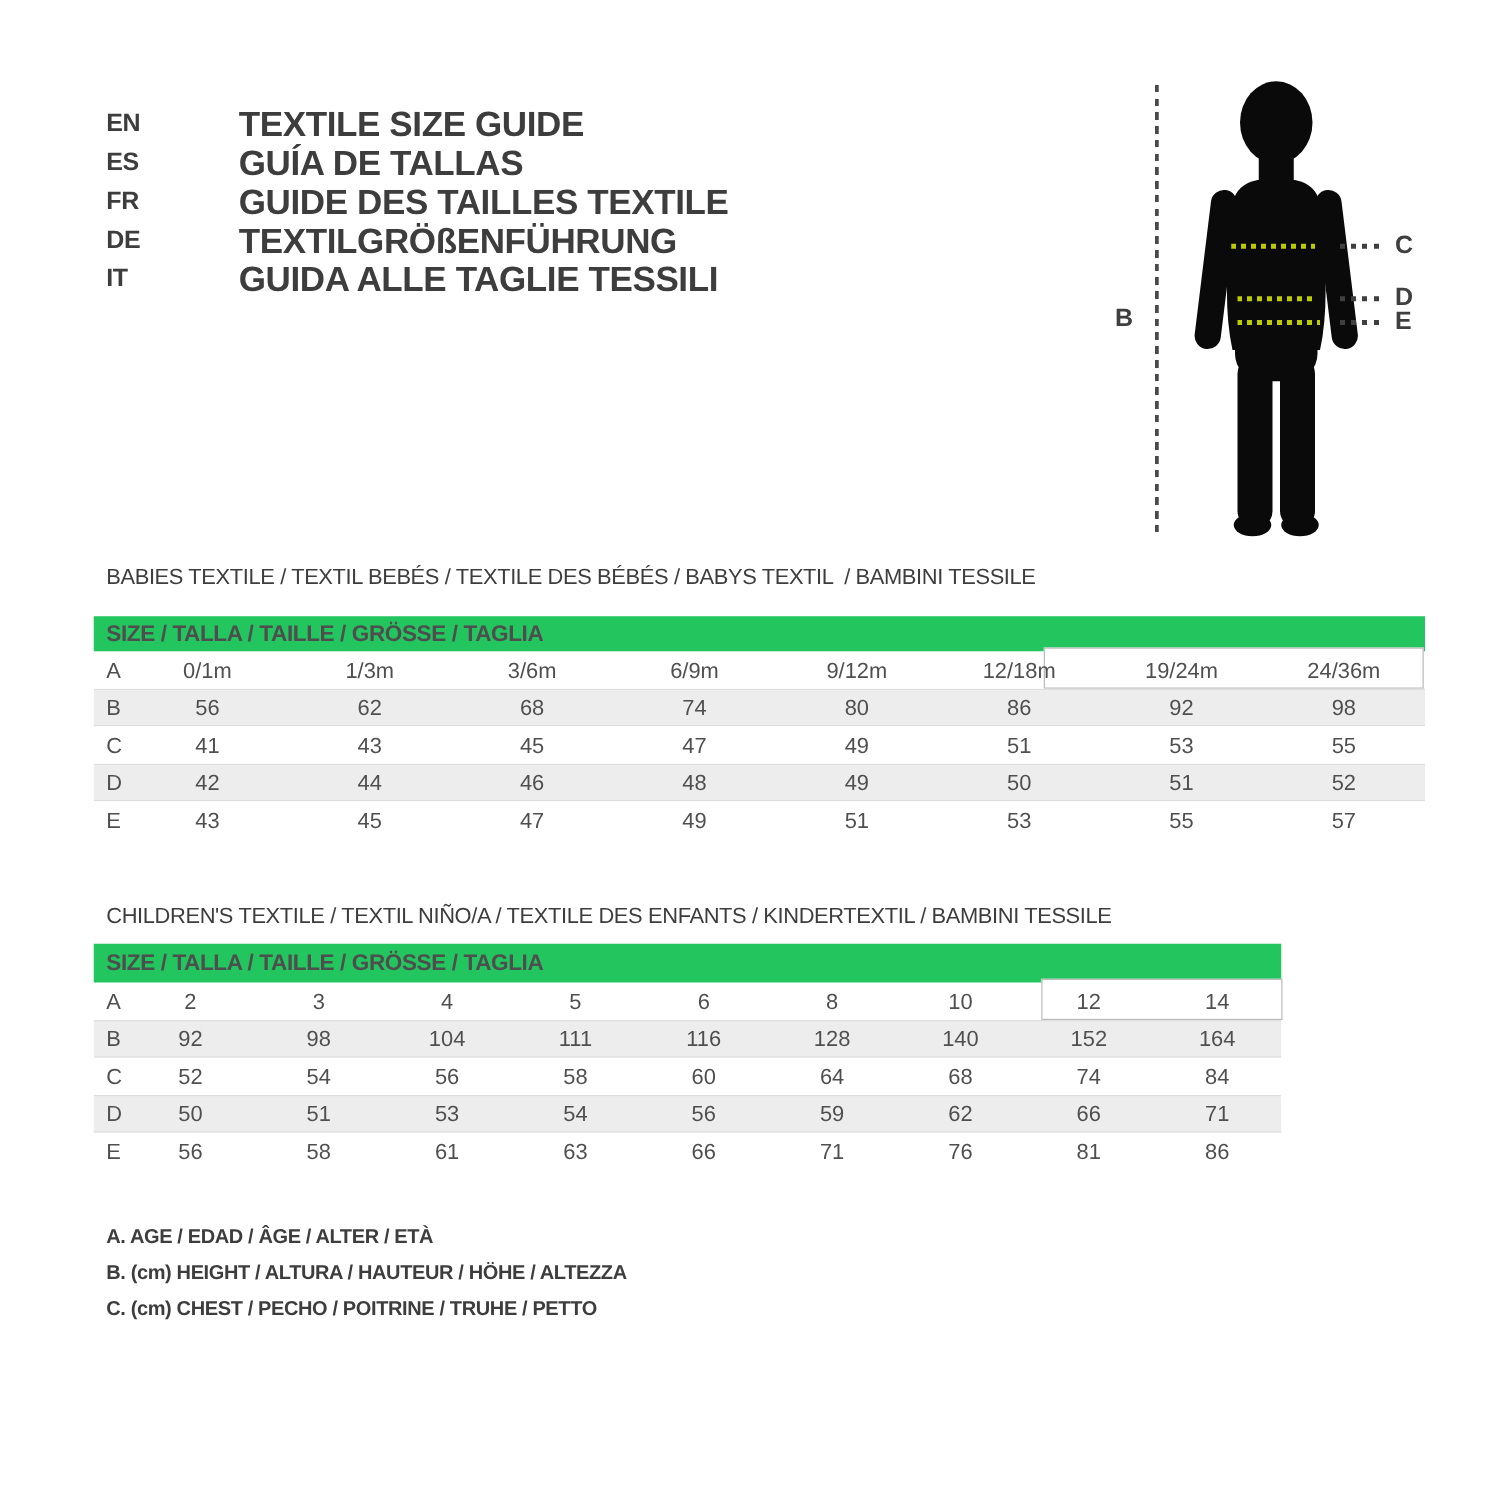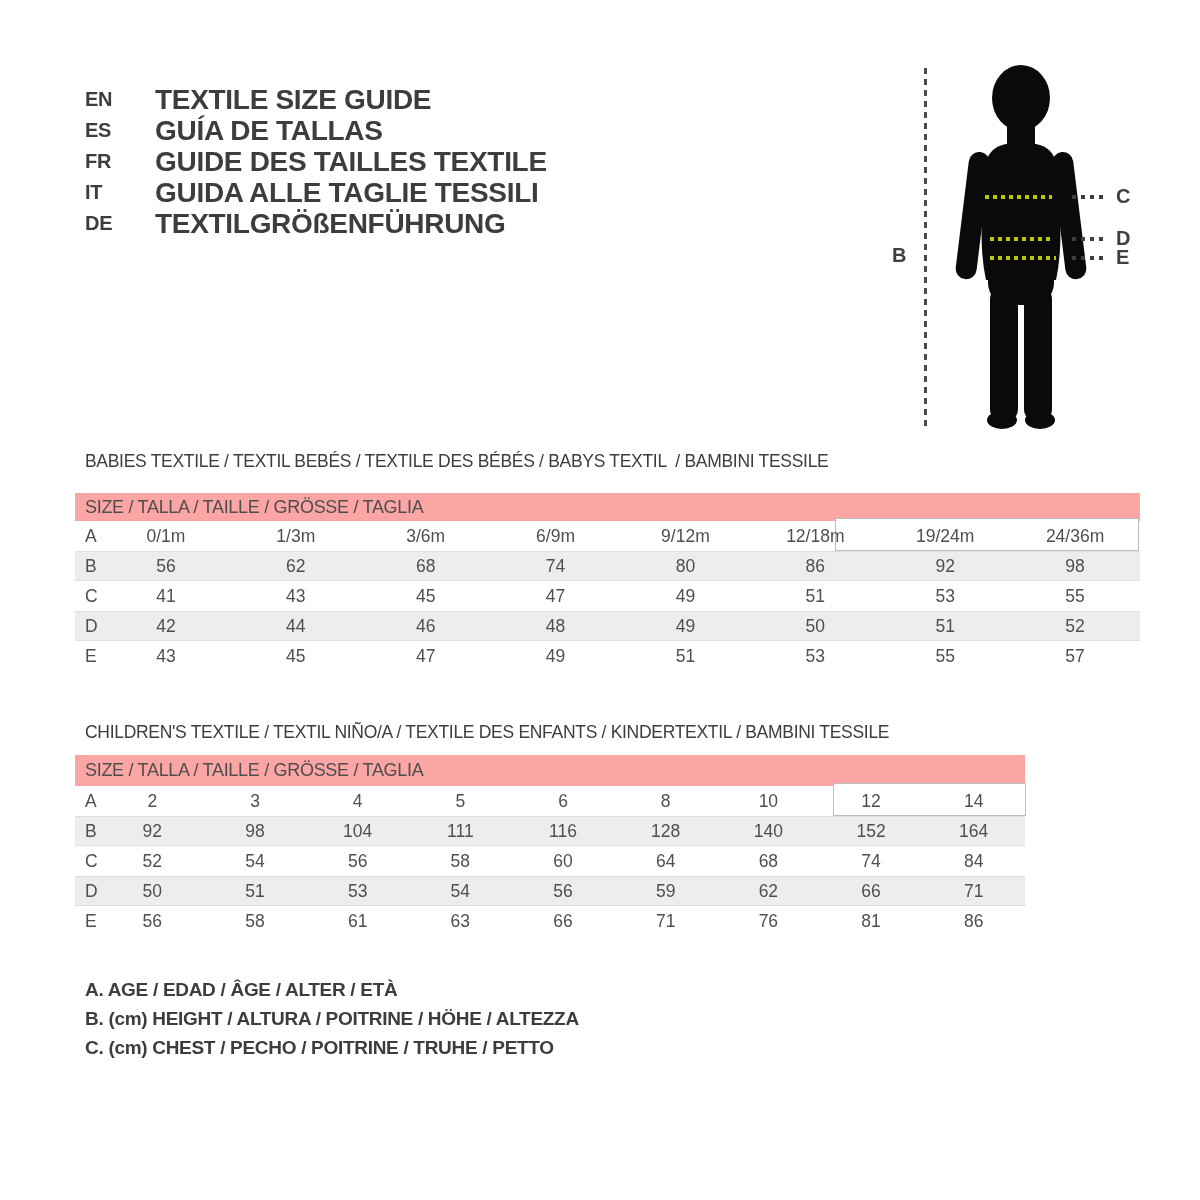--- a/index.html
+++ b/index.html
@@ -2,74 +2,74 @@
 <html style="--accent-green: #bcca00;"><head>
 <meta charset="utf-8">
 <style>
   html,body{margin:0;padding:0;background:#fff;}
   #canvas{
     position:relative;width:1200px;height:1200px;background:#fff;overflow:hidden;
     font-family:"Liberation Sans","DejaVu Sans",sans-serif;color:#3e3e3e;
   }
   
   .lang-block{position:absolute;left:85px;top:84px;}
-  .lang-row{display:flex;height:31px;align-items:center;}
+  .lang-row{display:flex;height:31px;align-items:center;gap:36px;}
   .lang-code{width:70px;font-size:20px;font-weight:700;letter-spacing:-0.3px;color:#3d3d3d;}
   .lang-title{font-size:28px;font-weight:700;letter-spacing:-0.3px;color:#3d3d3d;white-space:pre;}
   
   .figure{position:absolute;left:878px;top:40px;width:292px;height:430px;}
   .dash-v{position:absolute;left:46px;top:28px;width:3px;height:360px;
     background:repeating-linear-gradient(180deg,#4a4a4a 0 6px,transparent 6px 11px);}
   .silhouette{position:absolute;left:70px;top:18px;}
   .dot-green{position:absolute;height:4px;
     background:repeating-linear-gradient(90deg,var(--accent-green,#bcca00) 0 4px,transparent 4px 8px);}
   .dot-gray{position:absolute;height:4px;
     background:repeating-linear-gradient(90deg,#3f3f3f 0 4px,transparent 4px 9px);}
   .fig-label{position:absolute;font-size:20px;font-weight:700;color:#3f3f3f;line-height:20px;}
   
   .section-title{position:absolute;font-size:17.5px;font-weight:400;letter-spacing:-0.3px;color:#3d3d3d;white-space:pre;}
   
   .table{position:absolute;background:#fff;}
-  .size-bar{position:relative;z-index:0;background:#fca5a5;display:flex;align-items:center;
-    padding-left:10px;font-size:18px;font-weight:400;letter-spacing:-0.3px;color:#4e4e4e;}
+  .size-bar{position:relative;z-index:0;background:#22c55e;display:flex;align-items:center;
+    padding-left:10px;font-size:18px;font-weight:700;letter-spacing:-0.3px;color:#4e4e4e;}
   .rows{position:relative;z-index:2;}
   .trow{display:flex;height:30px;align-items:center;font-size:17.5px;color:#4f4f4f;}
   .trow.striped{background:#ededed;box-shadow:inset 0 1px 0 #dedede, inset 0 -1px 0 #dedede;}
   .rlabel{width:26px;padding-left:10px;box-sizing:border-box;}
   .cell{flex:1 1 0;text-align:center;}
   .highlight-box{position:absolute;z-index:1;background:#fff;border:1px solid #bdbdbd;box-sizing:border-box;}
   
   .legend{position:absolute;left:85px;top:975px;}
-  .legend-item{height:29px;line-height:29px;font-size:19px;font-weight:700;letter-spacing:-0.3px;color:#3d3d3d;white-space:pre;}
+  .legend-item{height:29px;line-height:29px;font-size:16px;font-weight:700;letter-spacing:-0.3px;color:#3d3d3d;white-space:pre;}
 </style>
 </head>
 <body>
 
 <div id="canvas">
 
   <div class="lang-block">
     <div class="lang-row">
       <span class="lang-code">EN</span>
       <span class="lang-title">TEXTILE SIZE GUIDE</span>
     </div>
     <div class="lang-row">
       <span class="lang-code">ES</span>
       <span class="lang-title">GUÍA DE TALLAS</span>
     </div>
     <div class="lang-row">
       <span class="lang-code">FR</span>
       <span class="lang-title">GUIDE DES TAILLES TEXTILE</span>
     </div>
     <div class="lang-row">
+      <span class="lang-code">DE</span>
+      <span class="lang-title">TEXTILGRÖßENFÜHRUNG</span>
+    </div>
+    <div class="lang-row">
       <span class="lang-code">IT</span>
       <span class="lang-title">GUIDA ALLE TAGLIE TESSILI</span>
-    </div>
-    <div class="lang-row">
-      <span class="lang-code">DE</span>
-      <span class="lang-title">TEXTILGRÖßENFÜHRUNG</span>
     </div>
   </div>
 
   <div class="figure">
     <div class="dash-v"></div>
     <span class="fig-label" style="left:14px;top:205px;">B</span>
 
     <svg class="silhouette" width="150" height="380" viewBox="0 0 150 380">
       <g fill="#0a0a0a">
         <ellipse cx="73" cy="40" rx="29" ry="33"></ellipse>
@@ -230,17 +230,17 @@
           <span class="cell">71</span>
           <span class="cell">76</span>
           <span class="cell">81</span>
           <span class="cell">86</span>
         </div>
       </div>
   </div>
 
   <div class="legend">
     <div class="legend-item">A. AGE / EDAD / ÂGE / ALTER / ETÀ</div>
-    <div class="legend-item">B. (cm) HEIGHT / ALTURA / POITRINE / HÖHE / ALTEZZA</div>
+    <div class="legend-item">B. (cm) HEIGHT / ALTURA / HAUTEUR / HÖHE / ALTEZZA</div>
     <div class="legend-item">C. (cm) CHEST / PECHO / POITRINE / TRUHE / PETTO</div>
   </div>
 
 </div>
 
 </body></html>

